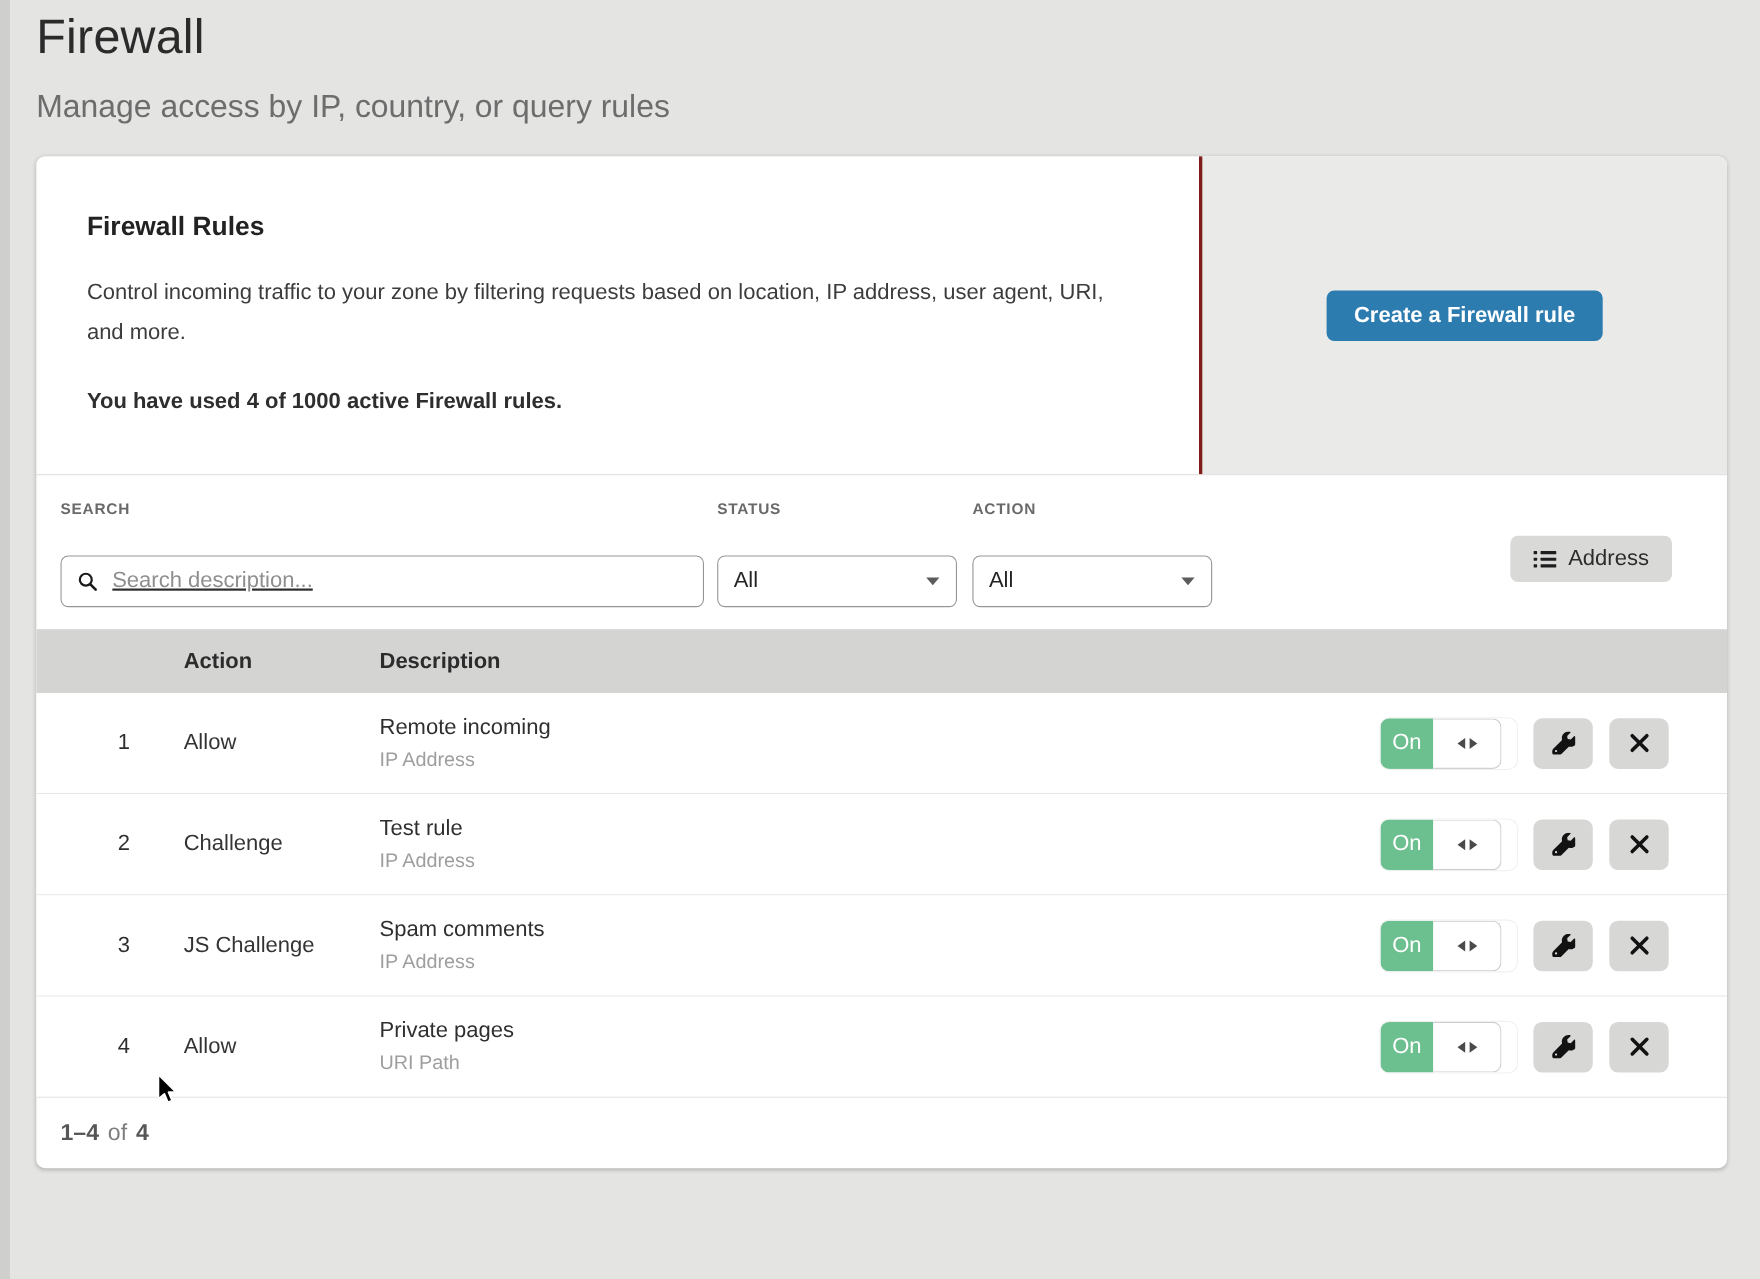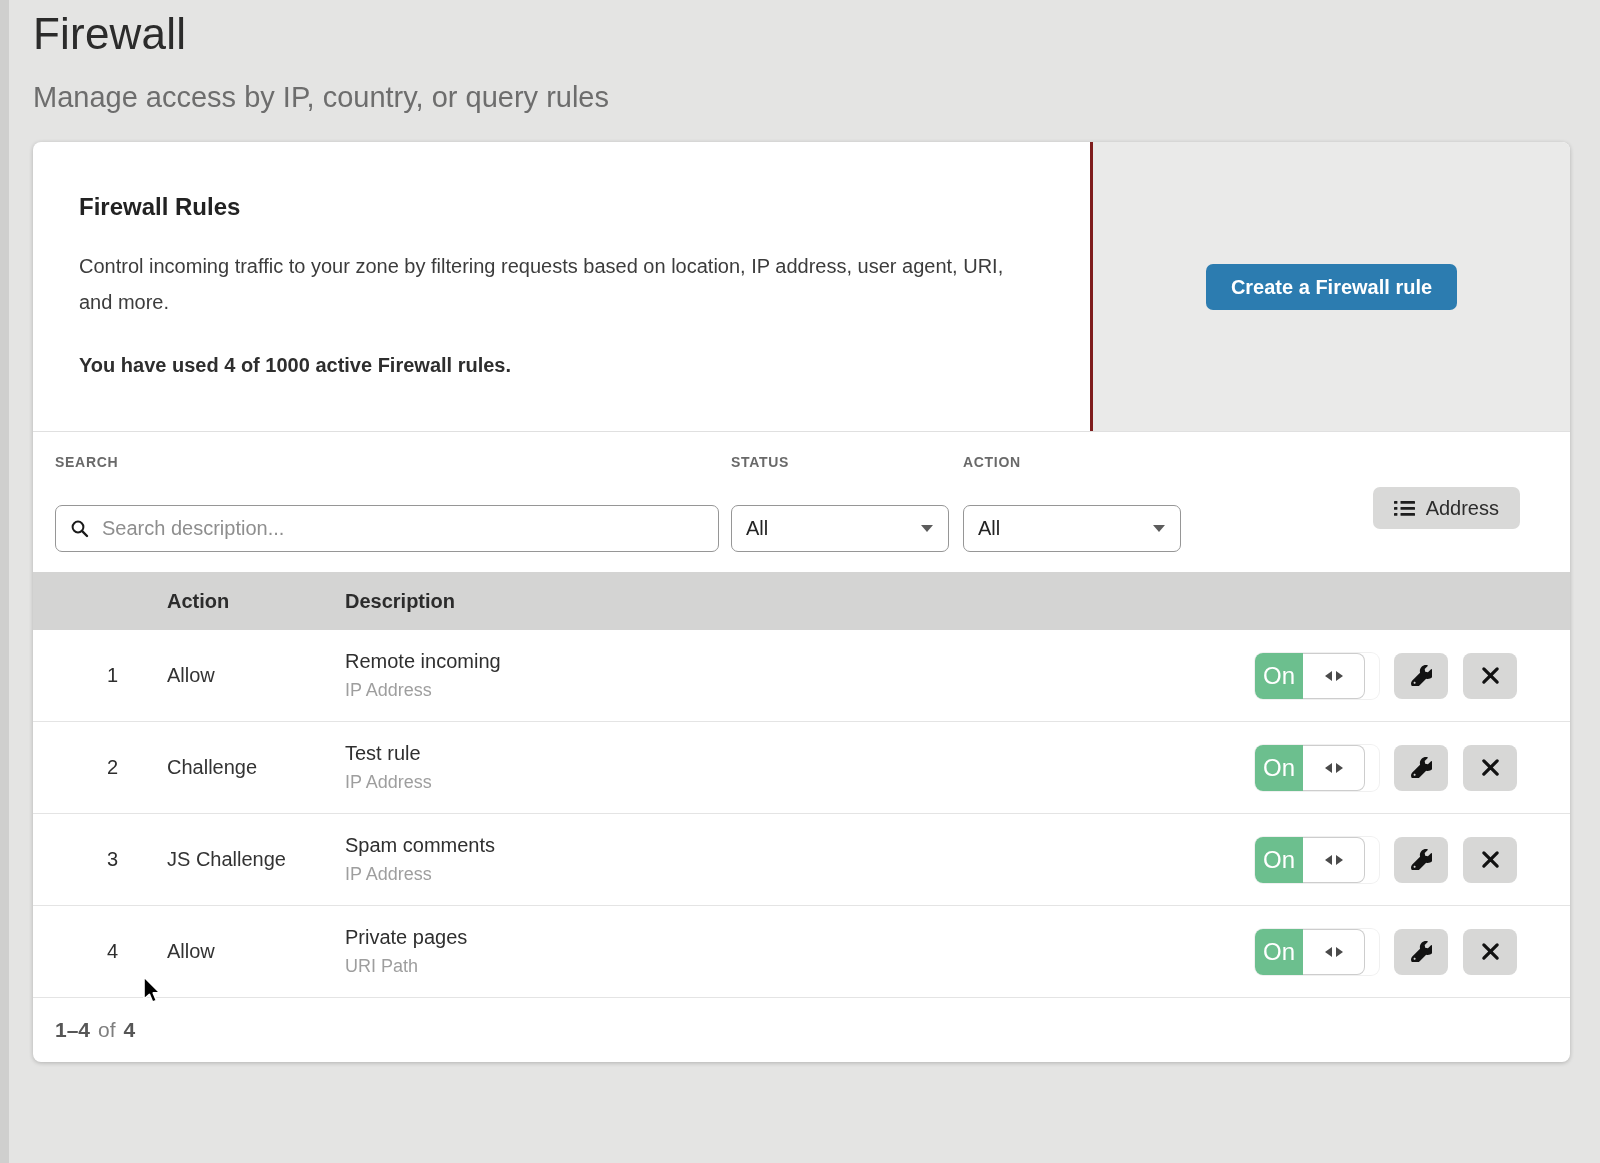--- a/index.html
+++ b/index.html
@@ -92,21 +92,21 @@
     letter-spacing: 0.7px; margin-bottom: 11px;
   }
   .input-shell {
     height: 47px;
     border: 1.5px solid #969696;
     border-radius: 7px;
     background: #fff;
     display: flex; align-items: center;
     padding: 0 14px;
   }
-  .search-shell { width: 664px; }
+  .search-shell { width: 585px; text-decoration: underline; }
   .search-shell svg { flex: 0 0 auto; margin-right: 10px; }
   .search-shell input {
     border: none; outline: none; flex: 1;
     font-family: inherit; font-size: 20px; color: #333;
     background: transparent;
   }
   .search-shell input::placeholder { color: #8e8e8e; }
   .gap12 { width: 12px; flex: 0 0 12px; }
   .gap14 { width: 14px; flex: 0 0 14px; }
   .select-shell {
@@ -151,21 +151,21 @@
     gap: 15px; padding-right: 53px;
   }
   .toggle {
     display: flex; height: 46px; width: 124px;
     border-radius: 8px; overflow: hidden;
     cursor: pointer;
     box-shadow: 0 0 0 1px rgba(0,0,0,0.06);
   }
   .toggle-on {
     width: 48px; background: var(--toggle-green, #6cbf8e);
-    color: #ffffff; font-size: 24px;
+    color: #ffffff; font-size: 20px;
     display: flex; align-items: center; justify-content: center;
   }
   .toggle-handle {
     width: 62px; background: #ffffff;
     border: 1px solid #cdcdcd; border-left: none;
     border-radius: 0 8px 8px 0;
     display: flex; align-items: center; justify-content: center;
   }
   .icon-btn {
     width: 54px; height: 46px;

